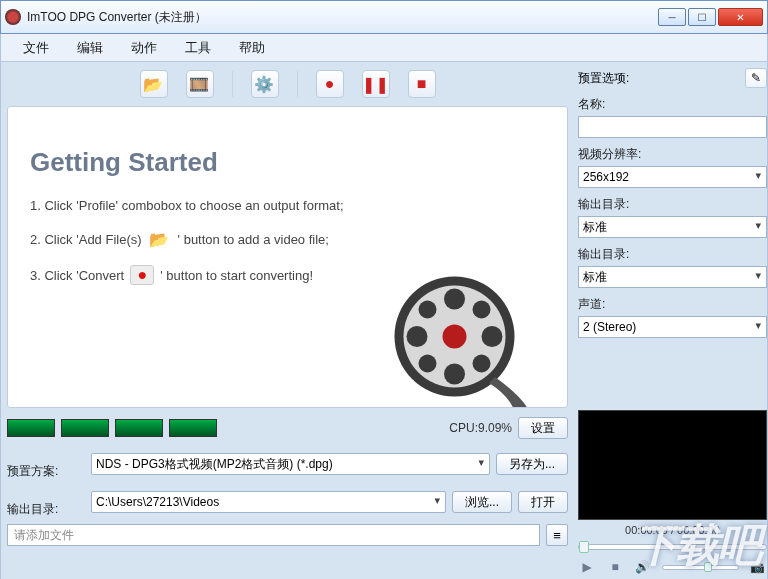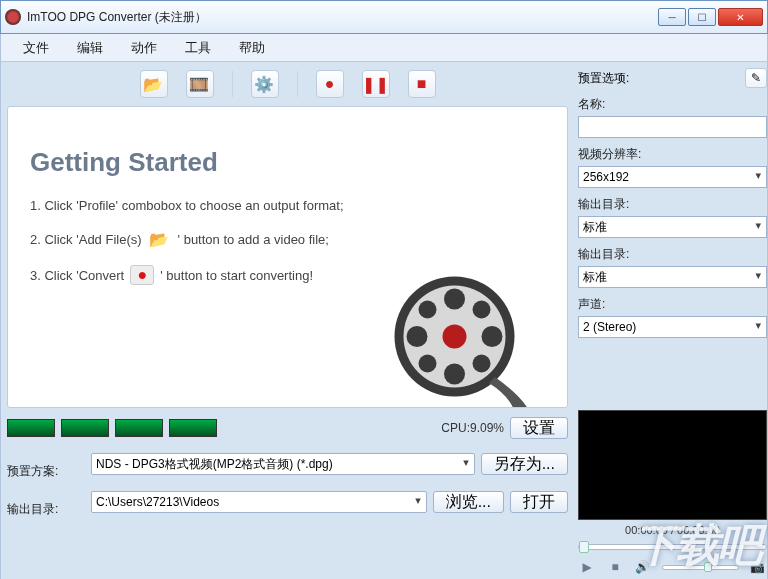--- a/index.html
+++ b/index.html
@@ -27,21 +27,21 @@
 
   .content-box { flex: 0 0 302px; background: #fff; border: 1px solid #c0cddf; border-radius: 3px; padding: 10px 16px; position: relative; overflow: hidden; }
   .content-box h1 { font-size: 26px; font-weight: 600; color: #6b7a8f; margin: 30px 0 20px 6px; font-family: Arial, sans-serif; }
   .content-box .line { font-size: 13px; color: #444; margin: 16px 0 16px 6px; display: flex; align-items: center; gap: 6px; font-family: Arial, sans-serif; }
   .inline-icon { width: 24px; height: 20px; display:inline-flex; align-items:center; justify-content:center; font-size:16px; }
   .reel { position: absolute; right: 30px; bottom: -12px; width: 150px; height: 150px; }
 
   .progress-row { height: 28px; display: flex; align-items: center; gap: 6px; margin-top: 6px; }
   .bar-seg { width: 48px; height: 18px; background: linear-gradient(#0a4,#052); border: 1px solid #333; }
   .cpu { margin-left: auto; font-size: 12px; color: #333; }
-  .btn { height: 22px; padding: 0 12px; font-size: 16px; background: linear-gradient(#fff,#e2ecf7); border: 1px solid #9fb3cc; border-radius: 3px; cursor: pointer; }
+  .btn { height: 22px; padding: 0 12px; font-size: 12px; background: linear-gradient(#fff,#e2ecf7); border: 1px solid #9fb3cc; border-radius: 3px; cursor: pointer; }
 
   .form-row { display: flex; align-items: center; margin-top: 6px; gap: 6px; }
   .form-row .lbl { width: 78px; font-size: 12px; text-align: left; color:#1a1a1a;margin-top:15px; }
   .combo { flex: 1; height: 22px; font-size: 12px; background: #fff; border: 1px solid #9fb3cc; padding: 0 4px; appearance: none; border-radius:2px; position:relative; }
   .combo-wrap { flex: 1; position: relative; display: flex; }
   .combo-wrap:after { content: "▾"; position: absolute; right: 6px; top: 3px; font-size: 11px; color: #444; pointer-events: none; }
 
   .addfile-row { display: flex; align-items: center; margin-top: 6px; gap: 6px; }
   .addfile { flex: 1; height: 22px; background: #fff; border: 1px solid #9fb3cc; font-size: 12px; color: #888; padding: 3px 6px; display:flex; align-items:center; }
   .small-icon-btn { width: 22px; height: 22px; border: 1px solid #9fb3cc; background: linear-gradient(#fff,#e2ecf7); display:flex; align-items:center; justify-content:center; cursor:pointer; border-radius:2px; font-size:13px; }
@@ -164,20 +164,28 @@
 
     <div class="form-row">
       <div class="lbl">输出目录:</div>
       <div class="combo-wrap">
         <input readonly="" class="combo" value="C:\Users\27213\Videos" style="">
       </div>
       <button class="btn">浏览...</button>
       <button class="btn">打开</button>
     </div>
 
+    <div class="addfile-row">
+      <div class="addfile">
+        <span>请添加文件</span>
+      </div>
+      <div class="small-icon-btn">
+          <span>≡</span>
+        </div>
+    </div>
   </div>
 
   <div class="right-col">
     <div class="preset-head">
       <span>预置选项:</span>
       <div class="edit-btn">
           <span>✎</span>
         </div>
     </div>
 

